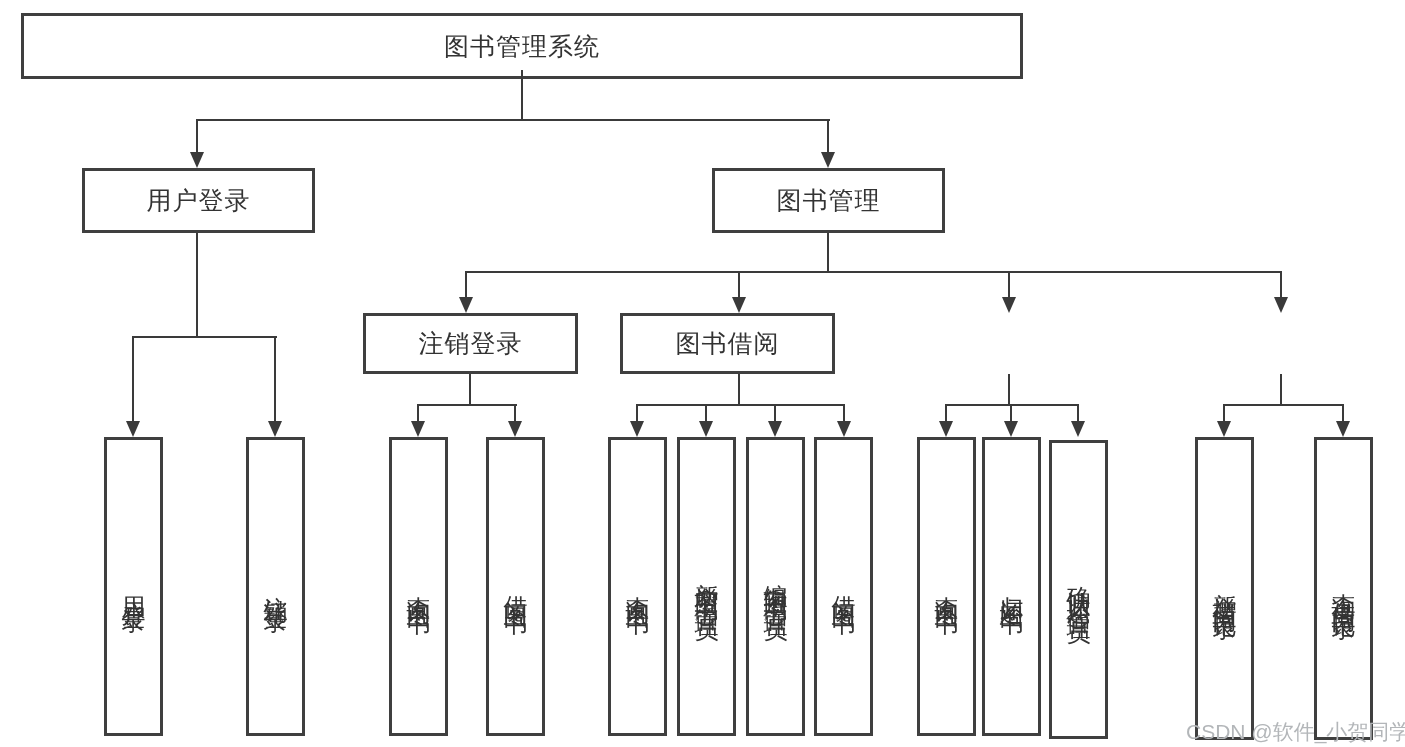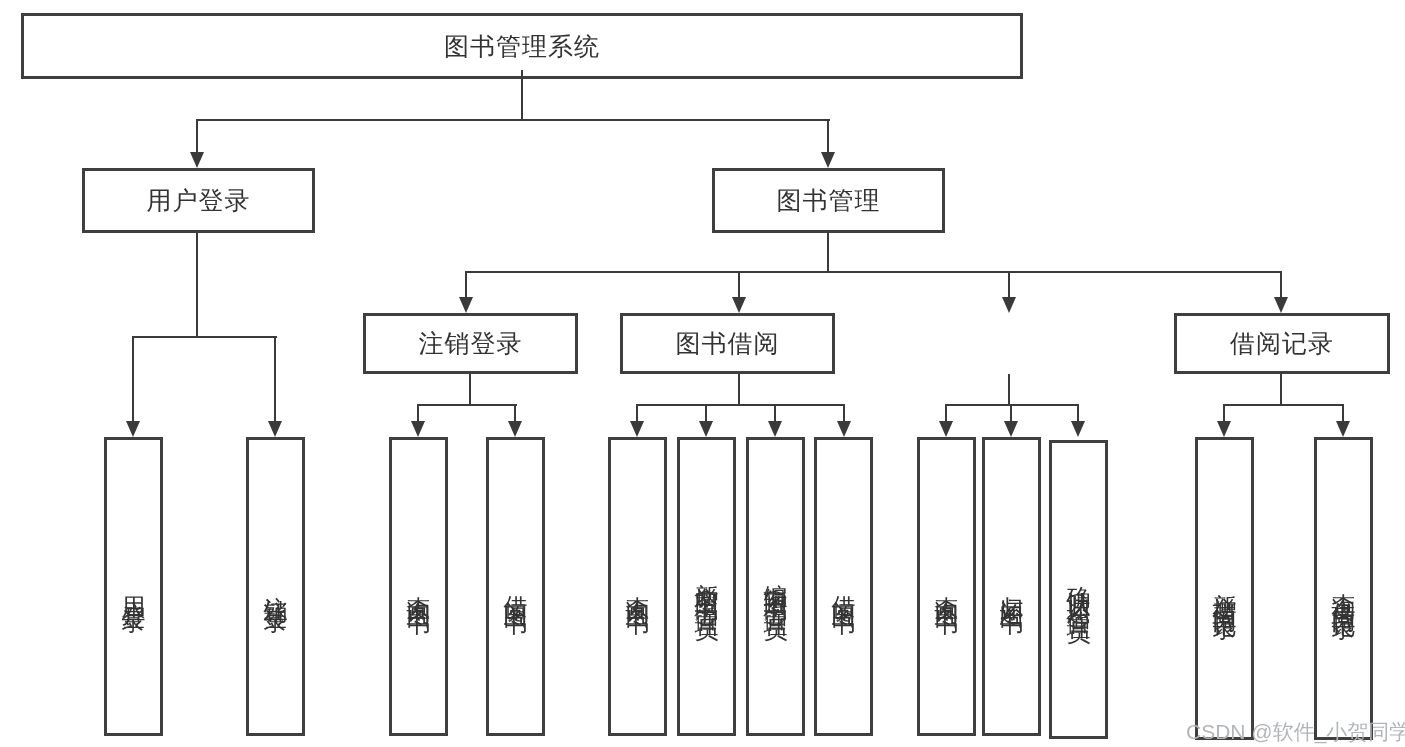--- a/index.html
+++ b/index.html
@@ -104,23 +104,20 @@
   <div class="arrow" style="left:732px; top:297px;"></div>
   <div class="arrow" style="left:1002px; top:297px;"></div>
   <div class="arrow" style="left:1274px; top:297px;"></div>
 
   <div class="box hbox" style="left:363px; top:313px; width:215px; height:61px;">
     <span>注销登录</span>
   </div>
   <div class="box hbox" style="left:620px; top:313px; width:215px; height:61px;">
     <span>图书借阅</span>
   </div>
-  <div class="box hbox" style="left:1174px; top:313px; width:216px; height:61px;">
-    <span>借阅记录</span>
-  </div>
 
   <div class="line" style="left:469px; top:374px; width:2px; height:32px;"></div>
   <div class="line" style="left:417px; top:404px; width:100px; height:2px;"></div>
   <div class="line" style="left:417px; top:404px; width:2px; height:18px;"></div>
   <div class="line" style="left:514px; top:404px; width:2px; height:18px;"></div>
   <div class="arrow" style="left:411px; top:421px;"></div>
   <div class="arrow" style="left:508px; top:421px;"></div>
 
   <div class="line" style="left:738px; top:374px; width:2px; height:32px;"></div>
   <div class="line" style="left:636px; top:404px; width:209px; height:2px;"></div>

